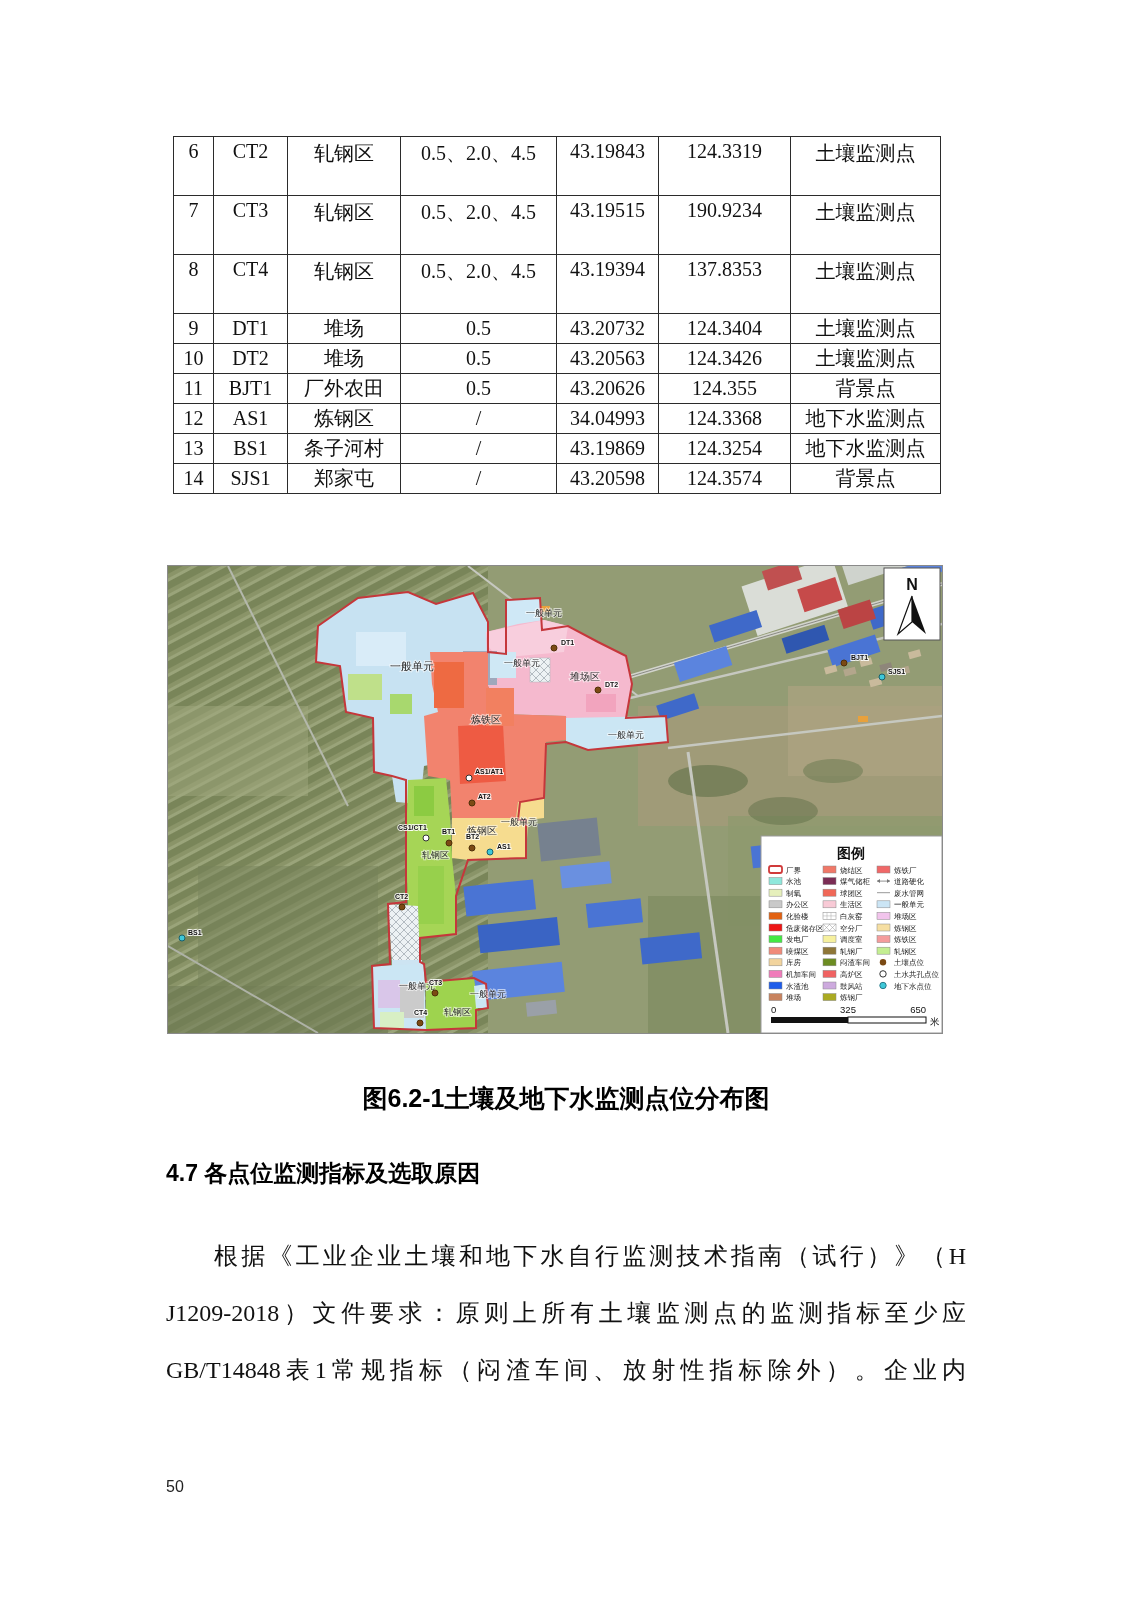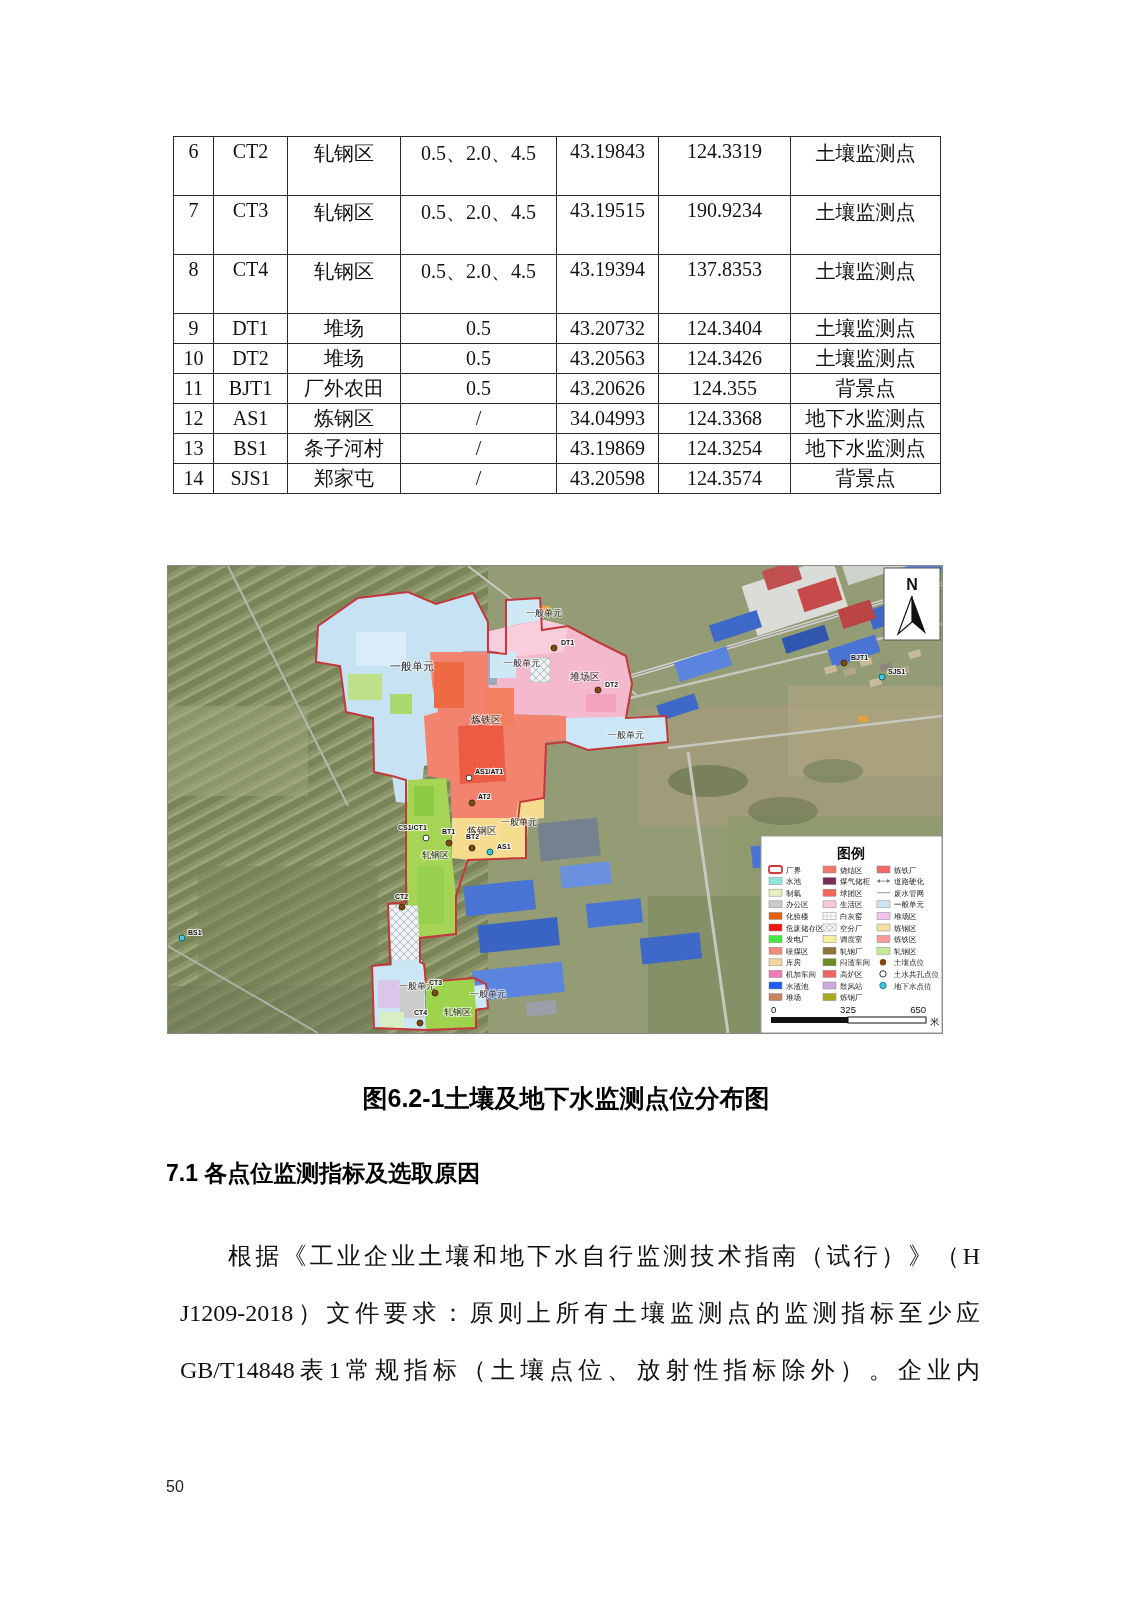--- a/index.html
+++ b/index.html
@@ -14,21 +14,21 @@
   tr.short{height:30px;}
   tr.short td{vertical-align:middle;}
   
   .mapwrap{position:absolute;left:167px;top:565px;width:774px;height:467px;}
   .mapwrap svg{display:block;}
   
   .figcaption{position:absolute;left:166px;top:1082px;width:800px;text-align:center;
         font-family:"Liberation Sans","DejaVu Sans",sans-serif;font-weight:bold;font-size:25px;color:#000;}
   .heading{position:absolute;left:166px;top:1158px;width:800px;
         font-family:"Liberation Sans","DejaVu Sans",sans-serif;font-weight:bold;font-size:23px;color:#000;}
-  .para{position:absolute;left:180px;top:1228px;width:800px;font-size:24px;color:#111;}
+  .para{position:absolute;left:166px;top:1228px;width:800px;font-size:24px;color:#111;}
   .para .pline{line-height:57px;text-align:justify;text-align-last:justify;height:57px;overflow:hidden;}
   .para .pline.indent{text-indent:48px;}
   .pageno{position:absolute;left:166px;top:1478px;width:800px;font-size:16px;
         font-family:"Liberation Sans","DejaVu Sans",sans-serif;color:#222;}
 </style>
 </head>
 <body>
 
 <div class="page">
 
@@ -448,20 +448,20 @@
       <text x="603" y="447" font-size="9.5" fill="#111" text-anchor="start">0</text>
             <text x="680" y="447" font-size="9.5" fill="#111" text-anchor="middle">325</text>
             <text x="758" y="447" font-size="9.5" fill="#111" text-anchor="end">650</text>
             <text x="762" y="459" font-size="9.5" fill="#111">米</text>
           </g>
     </g>
   </svg>
   </div>
 
   <div class="figcaption">图6.2-1土壤及地下水监测点位分布图</div>
-  <div class="heading">7.1 各点位监测指标及选取原因</div>
+  <div class="heading">4.7 各点位监测指标及选取原因</div>
   <div class="para">
       <div class="pline indent">根据《工业企业土壤和地下水自行监测技术指南（试行）》（H</div>
       <div class="pline">J1209-2018）文件要求：原则上所有土壤监测点的监测指标至少应</div>
-      <div class="pline">GB/T14848表1常规指标（土壤点位、放射性指标除外）。企业内</div>
+      <div class="pline">GB/T14848表1常规指标（闷渣车间、放射性指标除外）。企业内</div>
     </div>
   <div class="pageno">50</div>
 </div>
 
 </body></html>

